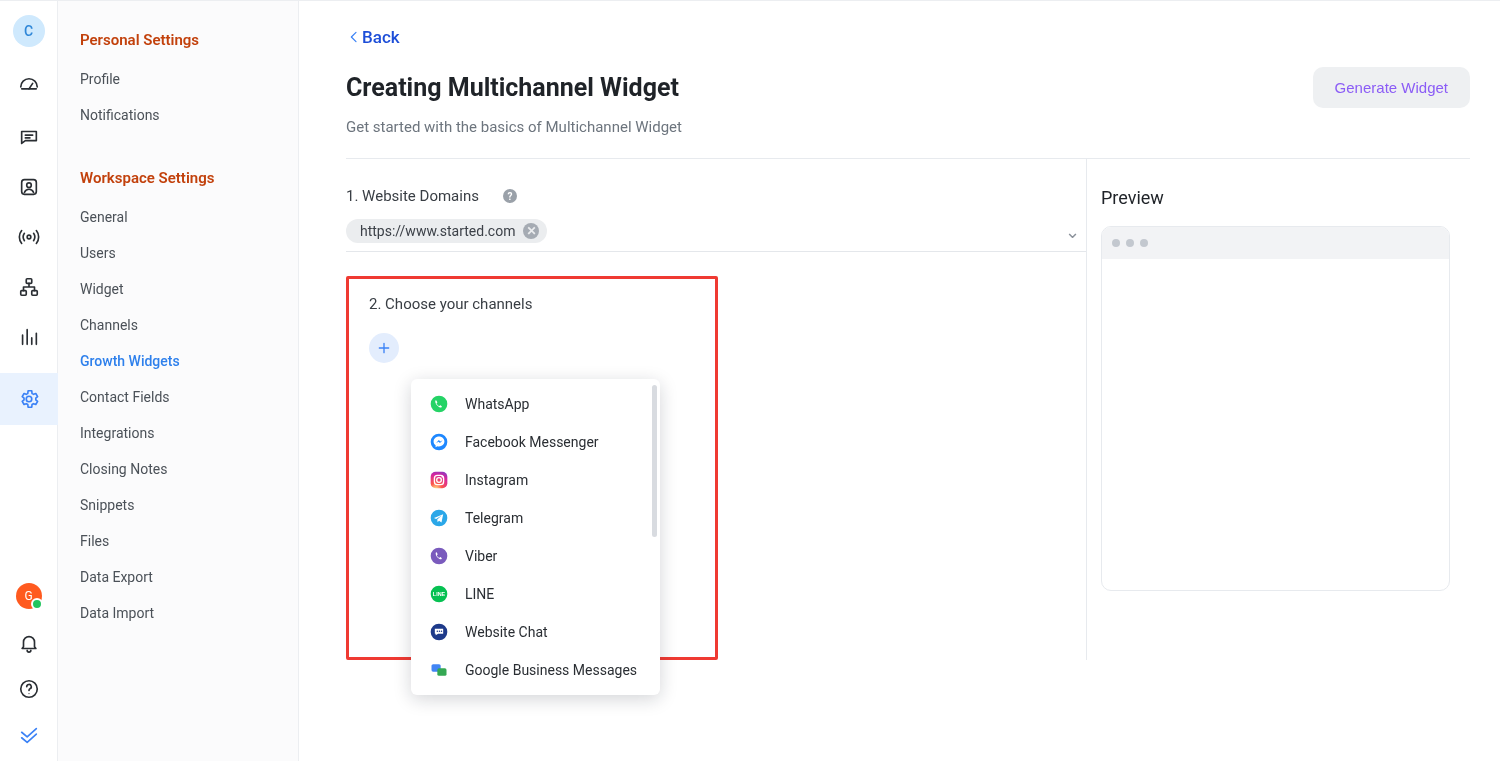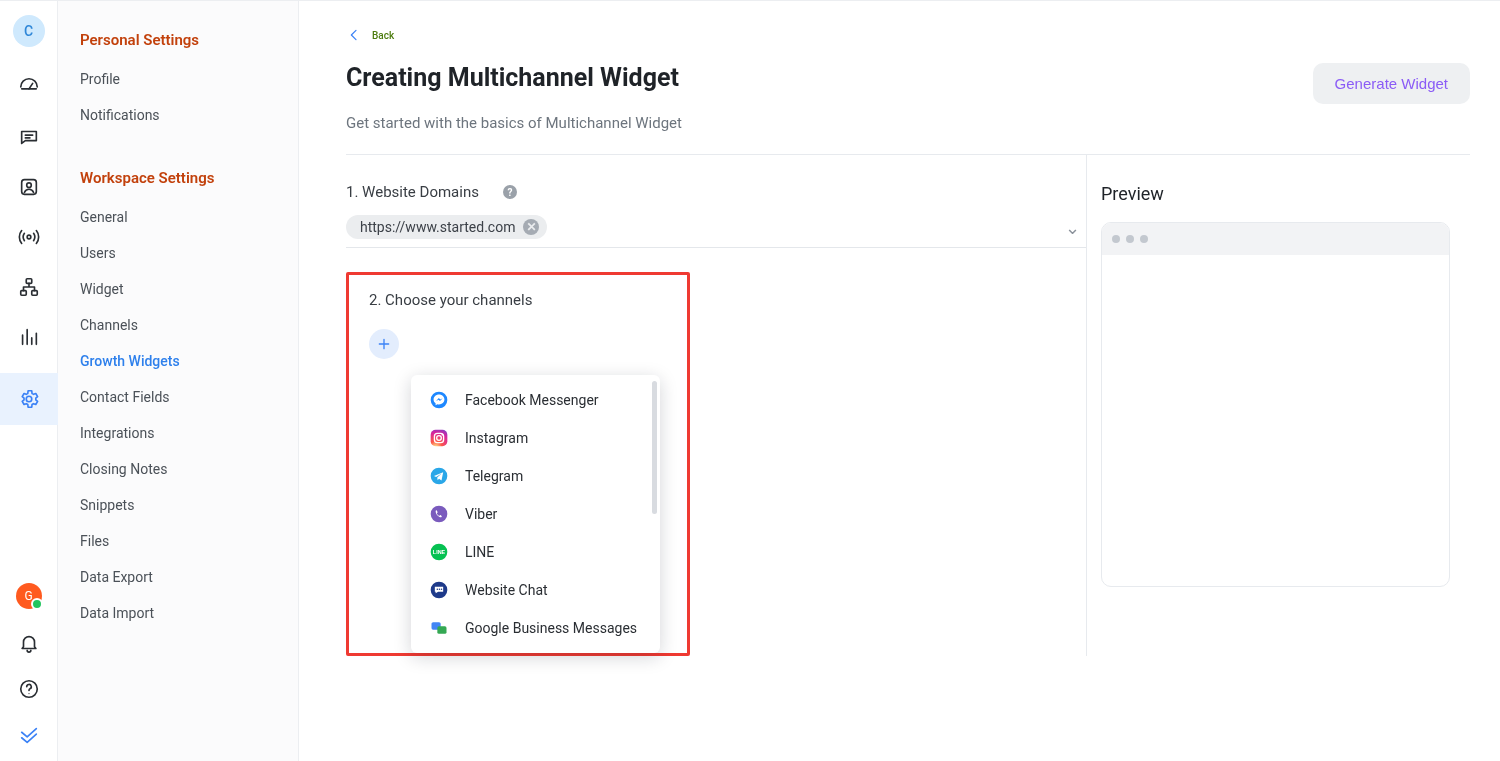--- a/index.html
+++ b/index.html
@@ -80,28 +80,28 @@
     padding: 10px 22px;
     font-size: 14px;
     color: #4b5158;
     cursor: pointer;
   }
   .side-item.active { color: #2e80ec; font-weight: 500; }
 
   
   .main { flex: 1; padding: 26px 30px 0 47px; display:flex; flex-direction:column; }
   .back-row {
-    display:flex; align-items:center; gap:10px;
-    color:#4d7c0f; font-size:10px; font-weight:500;
+    display:flex; align-items:center; gap:0;
+    color:#1d4ed8; font-size:17px; font-weight:500;
     margin-bottom: 20px; cursor:pointer;
   }
   .back-row svg{ stroke:#3b82f6; }
 
   .titlebar{
-    display:flex; align-items:flex-start; justify-content:space-between;
+    display:flex; align-items:center; justify-content:space-between;
     margin-bottom: 10px;
   }
   .titlebar h1{
     font-size: 25px; font-weight: 700; color:#1f2328;
   }
   .gen-btn{
     background:#eef0f2; color:#8b5cf6;
     border:none; border-radius:10px;
     padding: 12px 22px; font-size: 15px; font-weight:500;
   }
@@ -152,21 +152,21 @@
   }
   .chev{
     color:#8b929b; font-size:18px; padding-right:6px; cursor:pointer;
   }
 
   
   .step2-box{
     border: 3px solid #ef3a32;
     border-radius: 2px;
     padding: 16px 20px 20px 20px;
-    width: 344px;
+    width: 372px;
     height: 384px;
     position:relative;
   }
   .step2-title{
     font-size:15px; color:#393e44; margin-bottom:20px;
   }
   .plus-btn{
     width: 30px; height:30px; border-radius:50%;
     background:#e3edfd; display:flex; align-items:center; justify-content:center;
     color:#3b82f6; font-size: 20px; font-weight:400; cursor:pointer;
@@ -347,20 +347,29 @@
         <div style="position:relative">
           <div class="plus-btn">
             <svg viewBox="0 0 24 24" style="width:16px;height:16px;stroke:#3b82f6;stroke-width:2;fill:none;stroke-linecap:round">
                 <path d="M12 5v14M5 12h14"></path>
               </svg>
           </div>
           <div class="dropdown" id="channel-dd">
               <div class="dd-item">
                 <span class="ch-ico">
                   <svg viewBox="0 0 24 24">
+                    <circle cx="12" cy="12" r="10" fill="#25d366"></circle>
+                    <path d="M8.5 7.5c-.5 0-1 .5-1 1.5 0 2.5 2 5 4.5 6.5 1.5.9 2.5 1 3 .5.4-.4.6-1 .3-1.3l-1.3-1c-.3-.2-.6-.1-.9.1l-.6.5c-.2.2-.5.2-.8 0-1-.7-1.8-1.5-2.5-2.6-.2-.3-.1-.6.1-.8l.5-.5c.2-.2.3-.6.1-.9l-1-1.5c-.1-.3-.3-.5-.4-.5z" fill="#fff"></path>
+                  </svg>
+                </span>
+                <span>WhatsApp</span>
+              </div>
+              <div class="dd-item">
+                <span class="ch-ico">
+                  <svg viewBox="0 0 24 24">
                     <circle cx="12" cy="12" r="10" fill="#1e88ff"></circle>
                     <path d="M12 5.5c-3.6 0-6.5 2.6-6.5 5.9 0 1.9.9 3.5 2.4 4.6v2.3l2.2-1.2c.6.2 1.3.2 1.9.2 3.6 0 6.5-2.6 6.5-5.9S15.6 5.5 12 5.5z" fill="#fff"></path>
                     <path d="M8.5 13.2l3.3-3.5 1.7 1.7 2.9-1.6-3.2 3.5-1.7-1.7-3 1.6z" fill="#1e88ff"></path>
                   </svg>
                 </span>
                 <span>Facebook Messenger</span>
               </div>
               <div class="dd-item">
                 <span class="ch-ico">
                   <svg viewBox="0 0 24 24">

